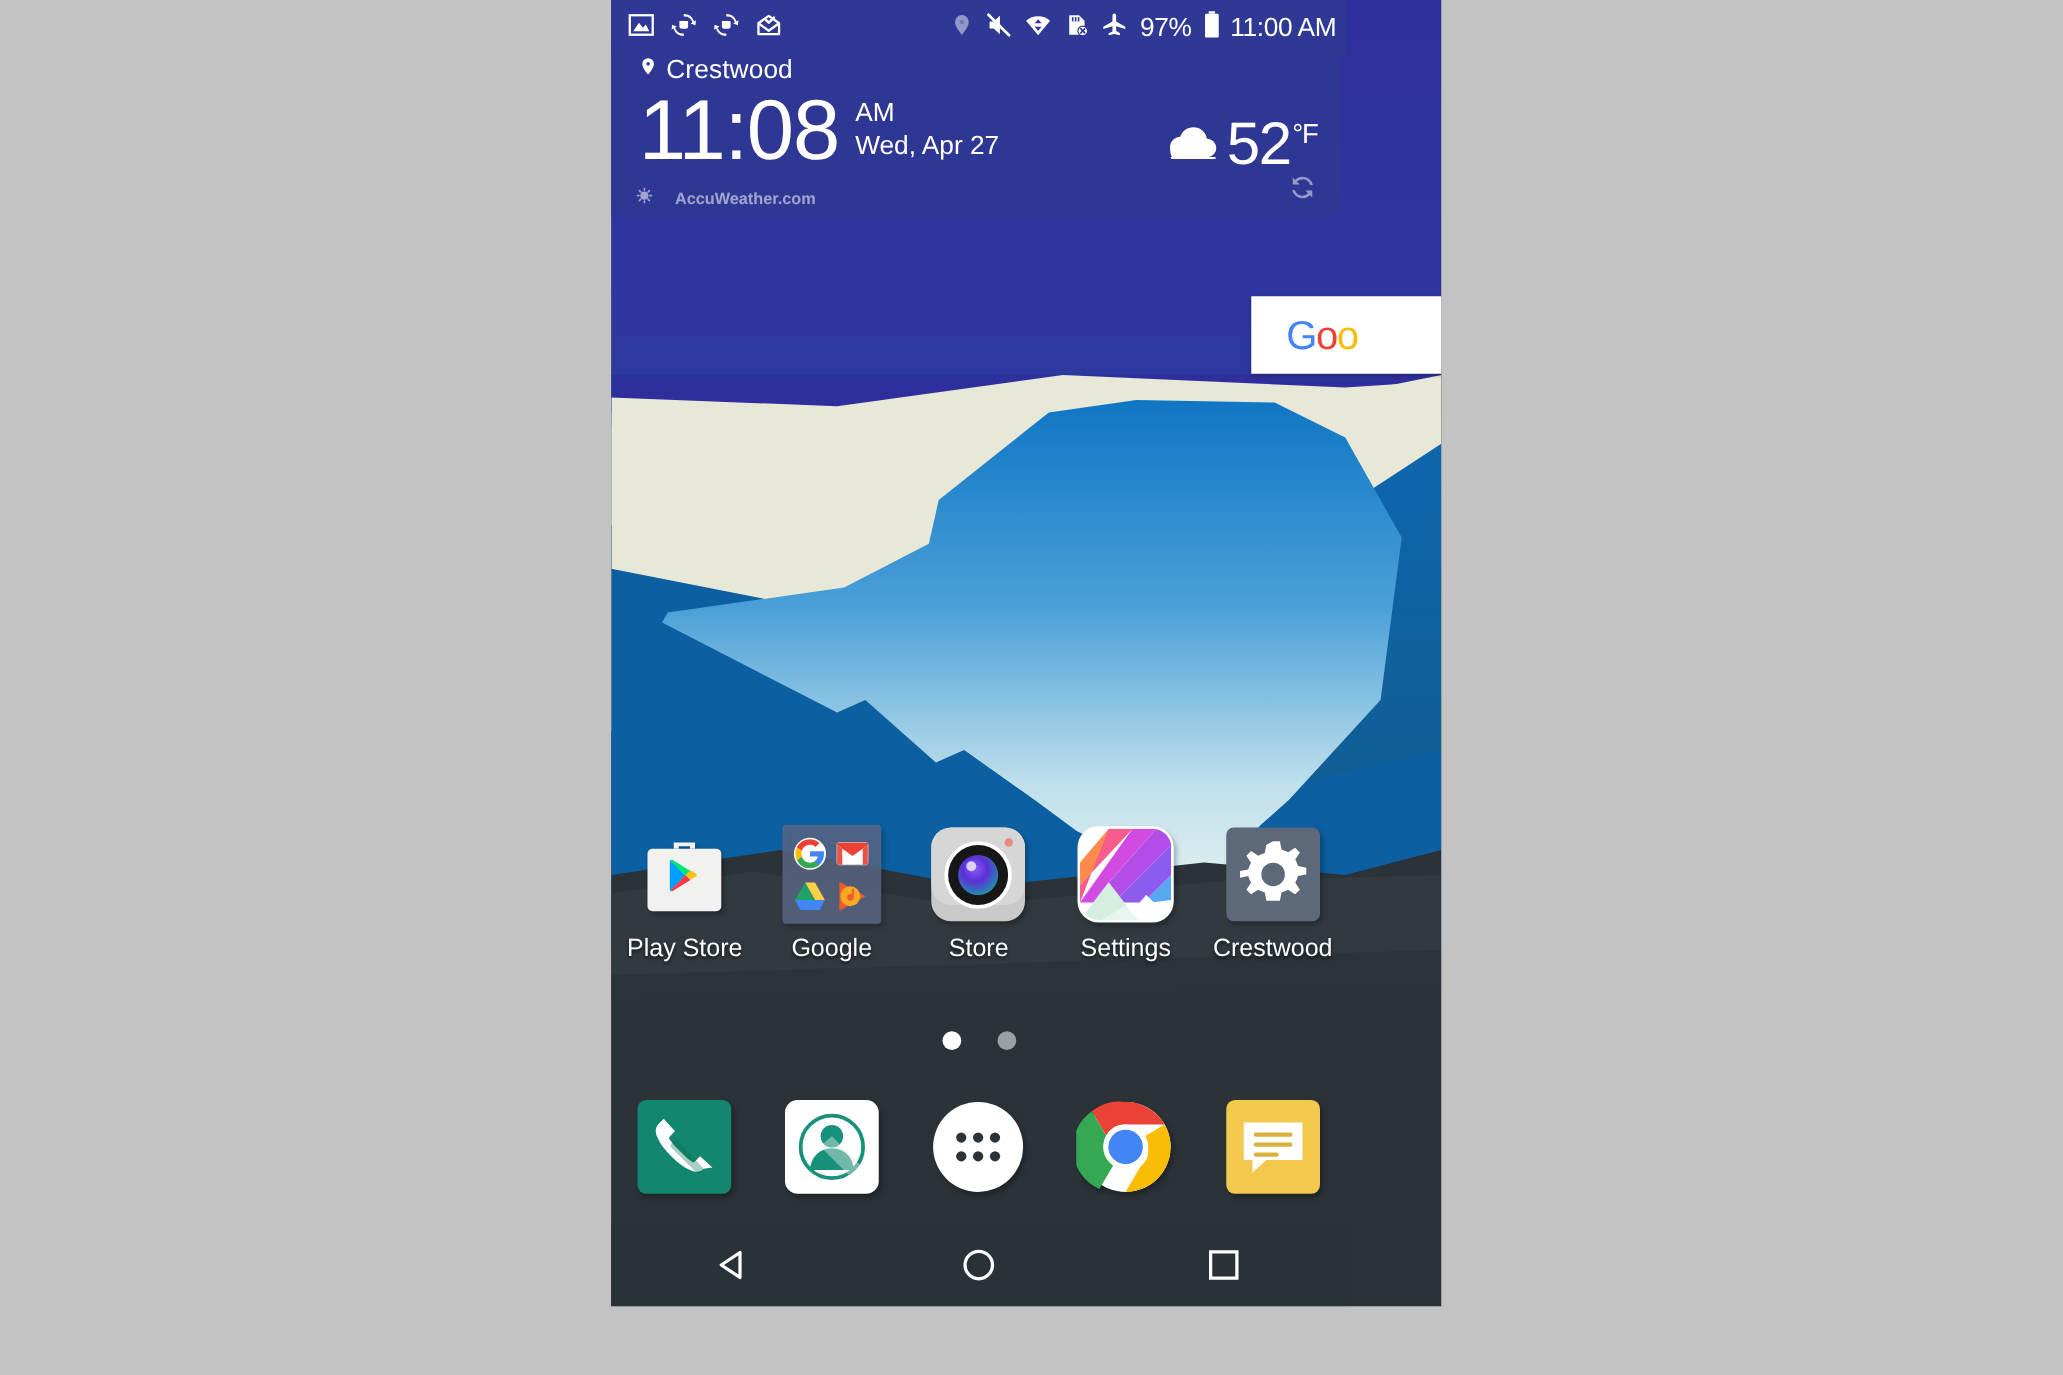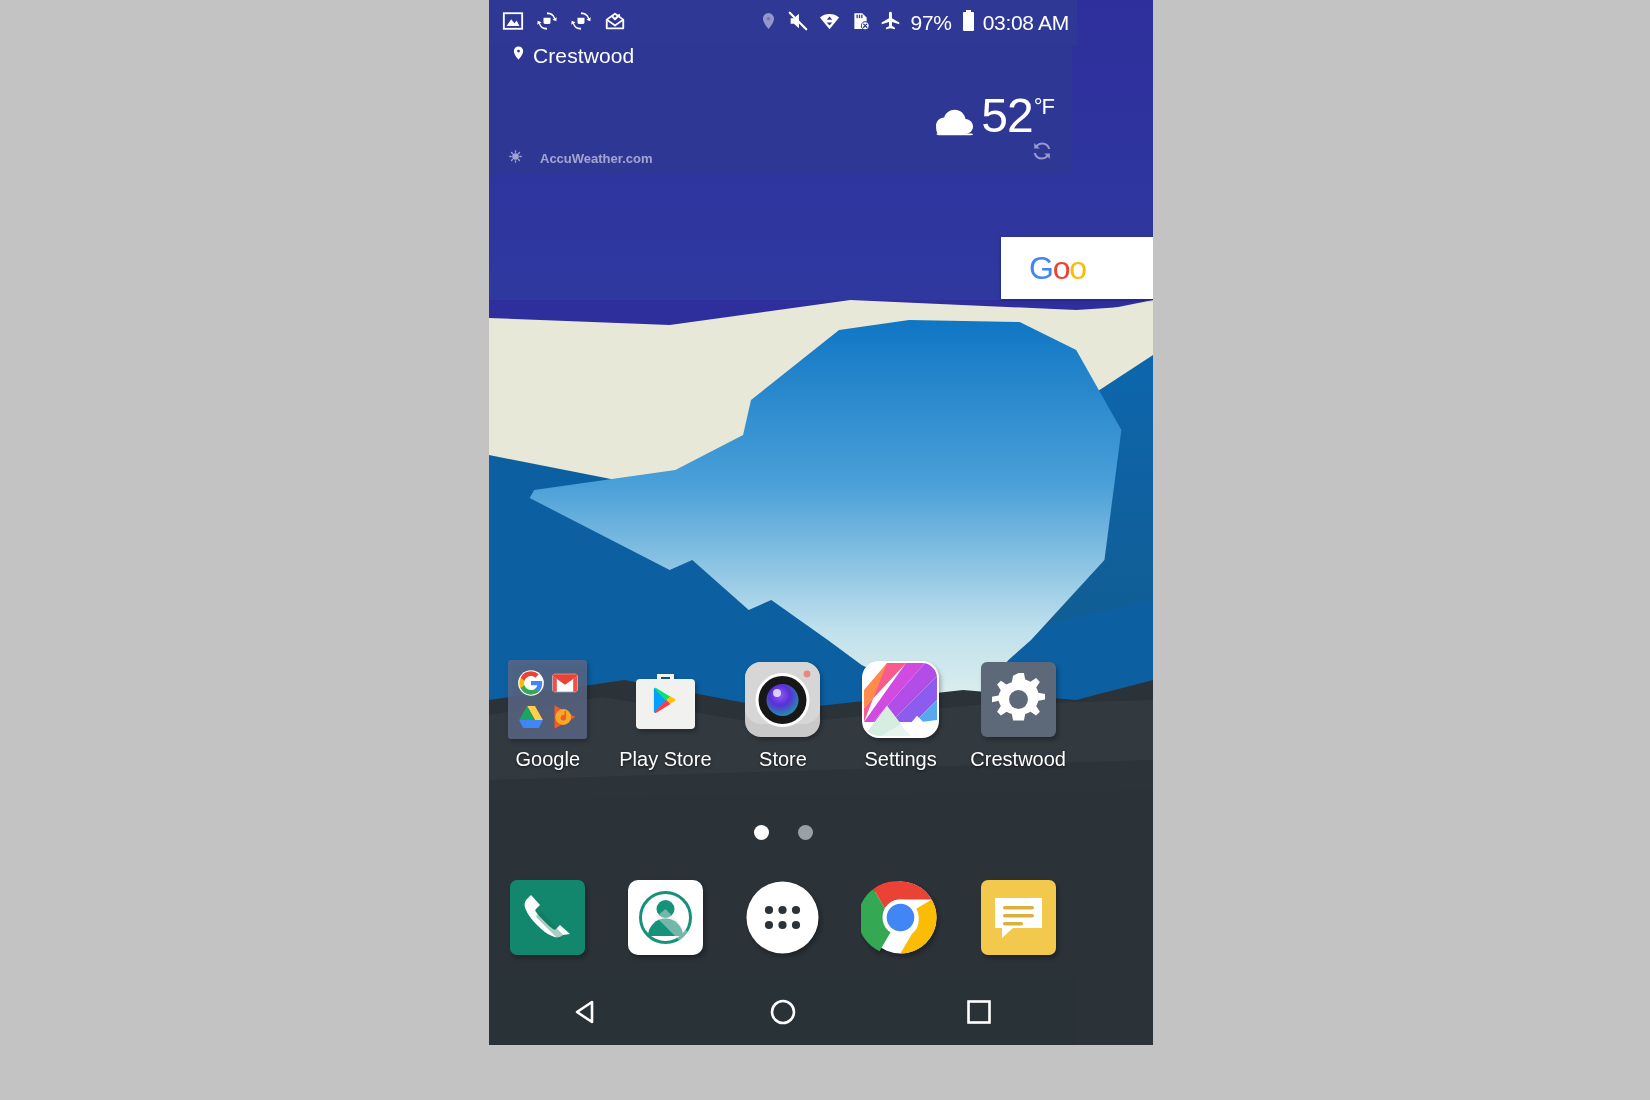--- a/index.html
+++ b/index.html
@@ -104,21 +104,21 @@
     margin-left: 13px;
     padding-bottom: 7px;
     line-height: 1.22;
   }
   #wx-ampm { font-size: 21px; }
   #wx-date { font-size: 21px; }
   #wx-right {
     position: absolute;
     right: 18px; top: 57px;
     display: flex;
-    align-items: flex-end;
+    align-items: center;
     gap: 4px;
   }
   #wx-temp {
     font-size: 48px;
     font-weight: 300;
     letter-spacing: -1px;
     display: flex;
     align-items: flex-start;
   }
   #wx-unit {
@@ -378,35 +378,42 @@
             <path d="M21 15.5v-2l-8-4.5V3.6a1.6 1.6 0 0 0-3.2 0V9l-8 4.5v2l8-2.5v4.6L6.5 19.3V21l4.9-1.2 4.9 1.2v-1.7l-3.3-2.2V13z" fill="#fff"></path>
           </svg>
         </span>
         <span id="battery-pct">97%</span>
         <span class="sicon">
           <svg width="15" height="24" viewBox="0 0 14 24">
             <rect x="4.5" y="1" width="5" height="2" fill="#fff"></rect>
             <rect x="1.5" y="3" width="11" height="19" rx="1" fill="#fff"></rect>
           </svg>
         </span>
-        <span id="status-clock">03:08 AM</span>
+        <span id="status-clock">11:00 AM</span>
       </div>
     </div>
 
     <div id="weather-widget">
       <div id="wx-loc">
         <span>
           <svg width="15" height="20" viewBox="0 0 24 24">
             <path d="M12 1.6a7.4 7.4 0 0 1 7.4 7.4c0 5.6-7.4 13.4-7.4 13.4S4.6 14.6 4.6 9A7.4 7.4 0 0 1 12 1.6z" fill="#fff"></path>
             <circle cx="12" cy="8.9" r="2.3" fill="#2f3895"></circle>
           </svg>
         </span>
         <span>Crestwood</span>
       </div>
 
+      <div id="wx-clockrow">
+        <div id="wx-time">11:08</div>
+        <div id="wx-meta">
+          <div id="wx-ampm">AM</div>
+          <div id="wx-date">Wed, Apr 27</div>
+        </div>
+      </div>
 
       <div id="wx-right">
         <span>
           <svg width="52" height="36" viewBox="0 0 52 36">
             <path d="M13 31h26c5.5 0 9-3.4 9-7.6 0-4.1-3.2-7.3-7.5-7.5-.9-5.3-5.3-9.1-10.8-9.1-5 0-9.2 3.2-10.5 7.6-4.6.3-8.2 3.9-8.2 8.4C11 27 11.6 29.3 13 31z" fill="#fff"></path>
             <path d="M11.5 30.5h33.5c1.8 0 3 .4 3 .9s-1.5.8-3.4.8H14c-1.6 0-2.8-.5-2.5-1.7z" fill="#fff"></path>
           </svg>
         </span>
         <div id="wx-temp">
           <span>52</span>
@@ -444,20 +451,37 @@
     <div id="searchbar">
       <div id="google-logo">
         <span class="g-b">G</span>
           <span class="g-r">o</span>
           <span class="g-y">o</span>
       </div>
 
     </div>
 
     <div id="appgrid">
+
+      <div class="app-cell">
+        <div class="app-icon">
+          <svg width="79" height="79" viewBox="0 0 79 79">
+            <path d="M31 14h17v5h-4v-2h-9v2h-4z" fill="#f1f1ef"></path>
+            <rect x="10" y="19" width="59" height="50" rx="4" fill="#f1f1ef"></rect>
+            <g transform="translate(26,28) scale(0.052)">
+              <path d="M47 0 C40 3 36 9 36 18 v440 c0 9 4 15 11 18 l232-238z" fill="#00A0FF"></path>
+              <path d="M279 238 l-76-78 L47 0 c-2 1 244 238 232 238z" fill="#00A0FF" opacity="0"></path>
+              <path d="M47 0 l232 238 76-78 L80 -9 c-12-7-25-4-33 9z" fill="#00E676" transform="translate(0,8)"></path>
+              <path d="M47 476 l232-238 76 78 -275 169 c-13 8-27 3-33-9z" fill="#FF3A44" transform="translate(0,-8)"></path>
+              <path d="M355 160 l80 46 c23 13 23 35 0 48 l-80 46 -76-78z" fill="#FFC107"></path>
+            </g>
+          </svg>
+        </div>
+        <div class="app-label">Play Store</div>
+      </div>
 
       <div class="app-cell">
         <div class="app-icon">
           <div class="folder-bg">
             <div>
               <svg width="28" height="28" viewBox="0 0 24 24">
                 <circle cx="12" cy="12" r="11" fill="#fff"></circle>
                 <path d="M21.6 12.2c0-.7-.06-1.3-.18-1.9H12v3.6h5.4a4.6 4.6 0 0 1-2 3v2.5h3.2c1.9-1.7 3-4.3 3-7.2z" fill="#4285F4"></path>
                 <path d="M12 22c2.7 0 5-.9 6.6-2.4l-3.2-2.5c-.9.6-2 1-3.4 1-2.6 0-4.8-1.8-5.6-4.1H3.1v2.6A10 10 0 0 0 12 22z" fill="#34A853"></path>
                 <path d="M6.4 14c-.2-.6-.3-1.3-.3-2s.1-1.4.3-2V7.4H3.1A10 10 0 0 0 2 12c0 1.6.4 3.2 1.1 4.6z" fill="#FBBC05"></path>
@@ -489,37 +513,20 @@
               </svg>
             </div>
           </div>
         </div>
         <div class="app-label">Google</div>
       </div>
 
       <div class="app-cell">
         <div class="app-icon">
           <svg width="79" height="79" viewBox="0 0 79 79">
-            <path d="M31 14h17v5h-4v-2h-9v2h-4z" fill="#f1f1ef"></path>
-            <rect x="10" y="19" width="59" height="50" rx="4" fill="#f1f1ef"></rect>
-            <g transform="translate(26,28) scale(0.052)">
-              <path d="M47 0 C40 3 36 9 36 18 v440 c0 9 4 15 11 18 l232-238z" fill="#00A0FF"></path>
-              <path d="M279 238 l-76-78 L47 0 c-2 1 244 238 232 238z" fill="#00A0FF" opacity="0"></path>
-              <path d="M47 0 l232 238 76-78 L80 -9 c-12-7-25-4-33 9z" fill="#00E676" transform="translate(0,8)"></path>
-              <path d="M47 476 l232-238 76 78 -275 169 c-13 8-27 3-33-9z" fill="#FF3A44" transform="translate(0,-8)"></path>
-              <path d="M355 160 l80 46 c23 13 23 35 0 48 l-80 46 -76-78z" fill="#FFC107"></path>
-            </g>
-          </svg>
-        </div>
-        <div class="app-label">Play Store</div>
-      </div>
-
-      <div class="app-cell">
-        <div class="app-icon">
-          <svg width="79" height="79" viewBox="0 0 79 79">
             <defs>
               <radialGradient id="lensGrad" cx="42%" cy="35%" r="70%">
                 <stop offset="0%" stop-color="#8e5cf7"></stop>
                 <stop offset="45%" stop-color="#5b2fd6"></stop>
                 <stop offset="100%" stop-color="#1b9aa8"></stop>
               </radialGradient>
             </defs>
             <rect x="2" y="2" width="75" height="75" rx="16" fill="#c9c9c9"></rect>
             <rect x="2" y="2" width="75" height="62" rx="16" fill="#d6d6d6"></rect>
             <circle cx="39.5" cy="40" r="27" fill="#ffffff"></circle>

